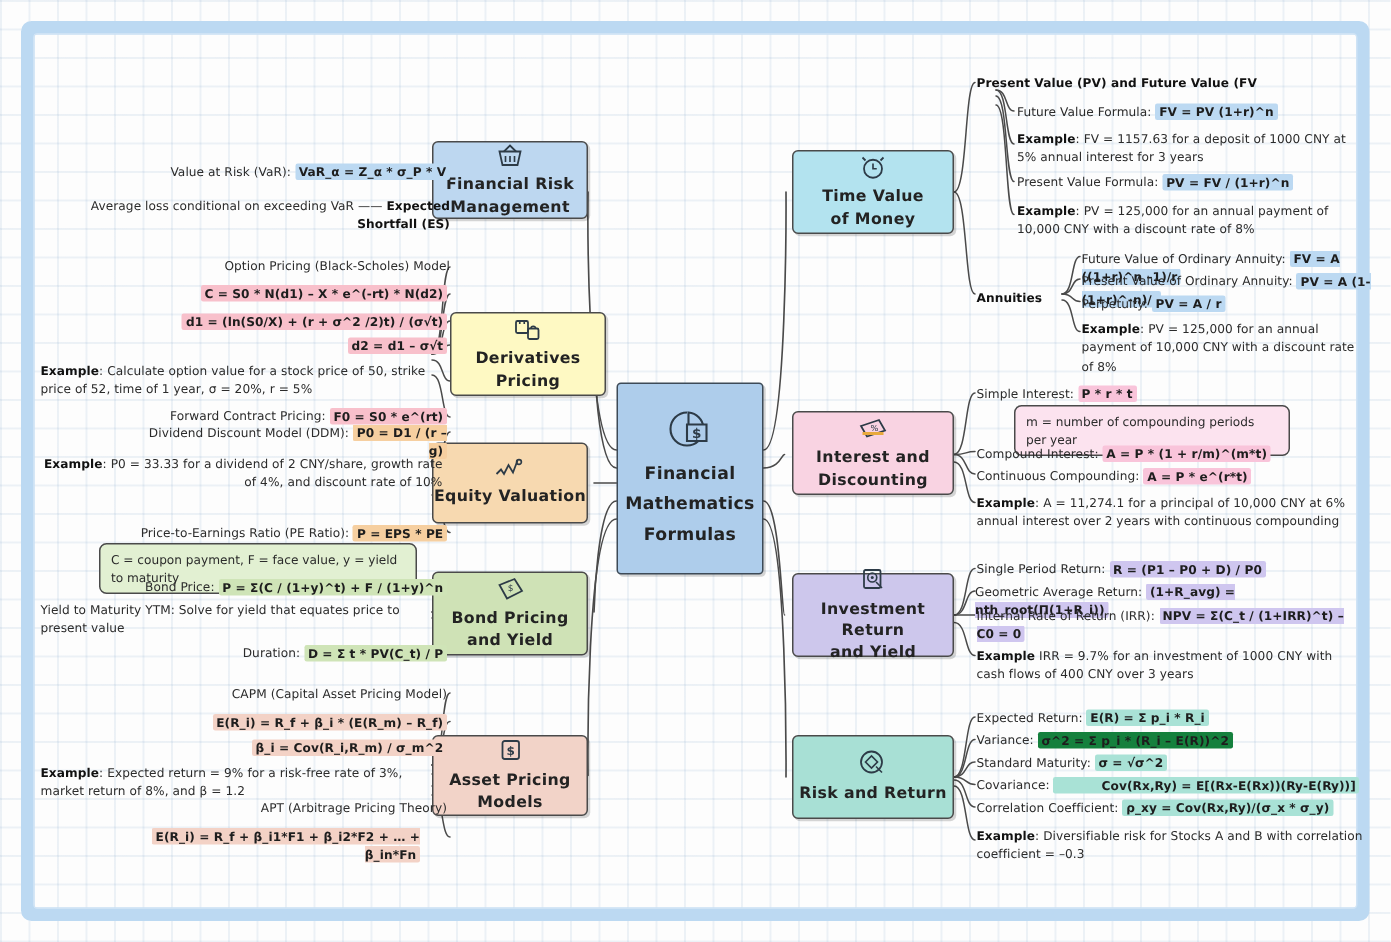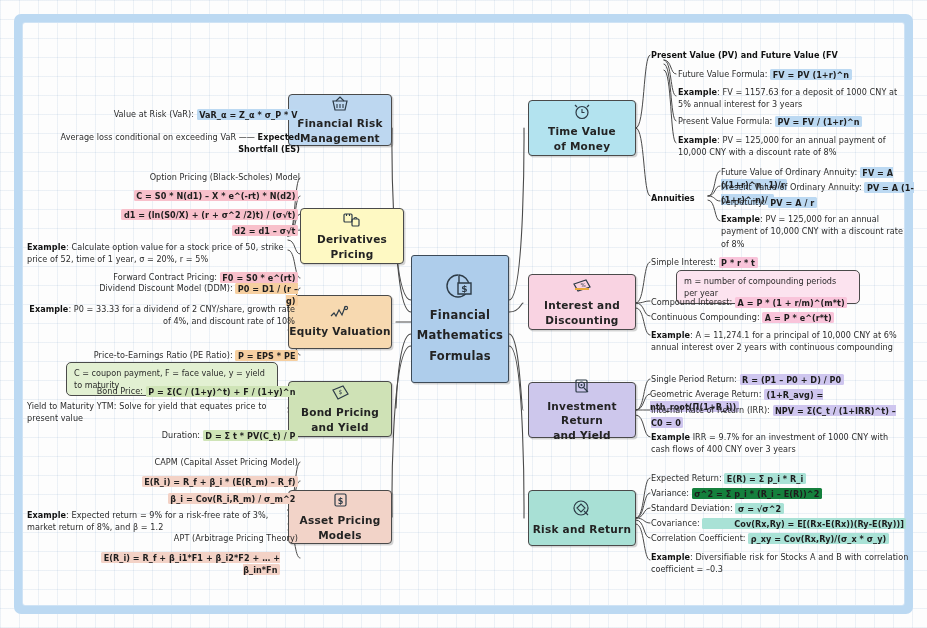--- a/index.html
+++ b/index.html
@@ -404,21 +404,21 @@
     <b>Example</b><span> IRR = 9.7% for an investment of 1000 CNY with cash flows of 400 CNY over 3 years</span>
   </div>
 
   <div class="txt l" style="left:651px;top:472px;width:250px;">
     <span>Expected Return: </span><span class="hl" style="background:#a9e2d6;">E(R) = Σ p_i * R_i</span>
   </div>
   <div class="txt l" style="left:651px;top:487px;width:250px;">
     <span>Variance: </span><span class="hl" style="background:#15803d;">σ^2 = Σ p_i * (R_i – E(R))^2</span>
   </div>
   <div class="txt l" style="left:651px;top:502px;width:250px;">
-    <span>Standard Deviation: </span><span class="hl" style="background:#a9e2d6;">σ = √σ^2</span>
+    <span>Standard Maturity: </span><span class="hl" style="background:#a9e2d6;">σ = √σ^2</span>
   </div>
   <div class="txt l" style="left:651px;top:517px;width:256px;">
     <span>Covariance: </span><span class="hl" style="background:#a9e2d6;padding-left:32px;">Cov(Rx,Ry) = E[(Rx-E(Rx))(Ry-E(Ry))]</span>
   </div>
   <div class="txt l" style="left:651px;top:532px;width:256px;">
     <span>Correlation Coefficient: </span><span class="hl" style="background:#a9e2d6;">ρ_xy = Cov(Rx,Ry)/(σ_x * σ_y)</span>
   </div>
   <div class="txt l" style="left:651px;top:551px;width:258px;">
     <b>Example</b><span>: Diversifiable risk for Stocks A and B with correlation coefficient = –0.3</span>
   </div>

